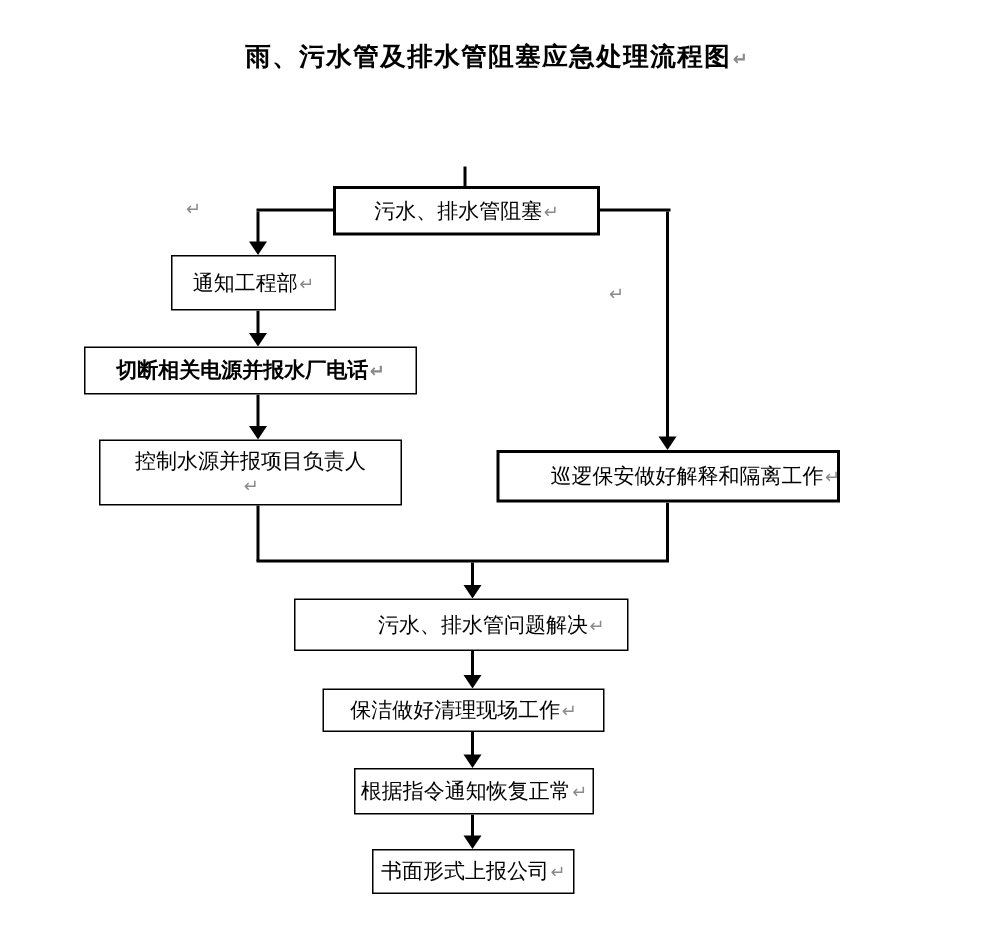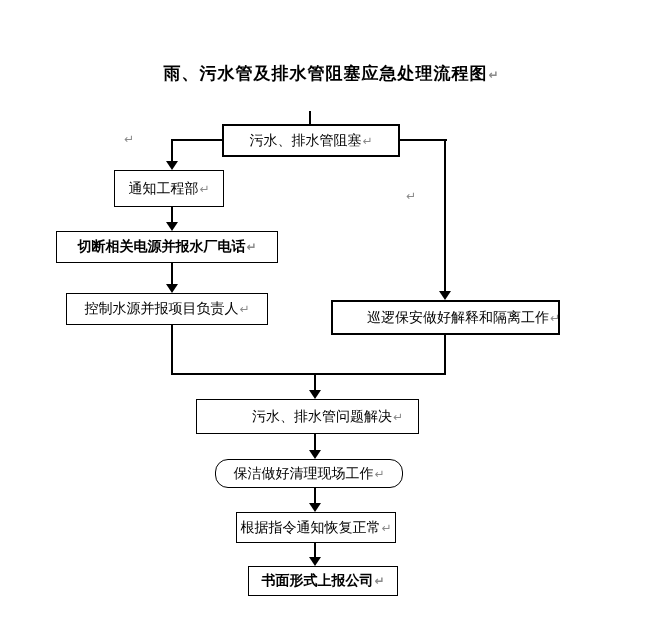--- a/index.html
+++ b/index.html
@@ -7,21 +7,21 @@
     position:relative;
     width:663px;height:620px;
     background:#ffffff;
     font-family:"Liberation Serif","DejaVu Serif",serif;
     color:#000;
     overflow:hidden;
   }
   .title{
     position:absolute;left:0;top:26px;width:663px;
     text-align:center;font-size:17px;font-weight:bold;
-    letter-spacing:1px;white-space:nowrap;margin-top:36px;
+    letter-spacing:1px;white-space:nowrap;
   }
   .node{
     position:absolute;
     border:1px solid #000;
     background:#fff;
     display:flex;align-items:center;justify-content:center;
     font-size:14px;white-space:nowrap;
     box-sizing:border-box;
   }
   .node.thick{border-width:2px;}
@@ -32,26 +32,26 @@
   .arrowhead{
     position:absolute;width:0;height:0;
     border-left:6px solid transparent;
     border-right:6px solid transparent;
     border-top:9px solid #000;
   }
   
   #node-blockage        {left:222px;top:78px; width:178px;height:33px;margin-top:46px;}
   #node-notify          {left:114px;top:170px;width:110px;height:37px;}
   #node-cutpower        {left:56px; top:231px;width:222px;height:32px;font-weight:bold;}
-  #node-controlwater    {left:66px; top:293px;width:202px;height:32px;}
+  #node-controlwater    {left:66px; top:293px;width:202px;height:44px;flex-direction:column;}
   #node-security        {left:331px;top:300px;width:229px;height:35px;padding-left:36px;}
   #node-solved          {left:196px;top:399px;width:223px;height:35px;padding-left:40px;}
-  #node-cleaning        {left:215px;top:459px;width:188px;height:29px;border-radius:13px;}
+  #node-cleaning        {left:215px;top:459px;width:188px;height:29px;}
   #node-restore         {left:236px;top:512px;width:160px;height:31px;}
-  #node-report          {left:248px;top:566px;width:150px;height:30px;font-weight:bold;}
+  #node-report          {left:248px;top:566px;width:135px;height:30px;}
 </style>
 </head>
 <body>
 
 <div id="canvas">
 
   <div class="title"><span></span><span id="title-text">雨、污水管及排水管阻塞应急处理流程图</span><span class="pilcrow">↵</span></div>
 
   <div class="stray" style="left:124px;top:132px;">↵</div>
   <div class="stray" style="left:406px;top:189px;">↵</div>

